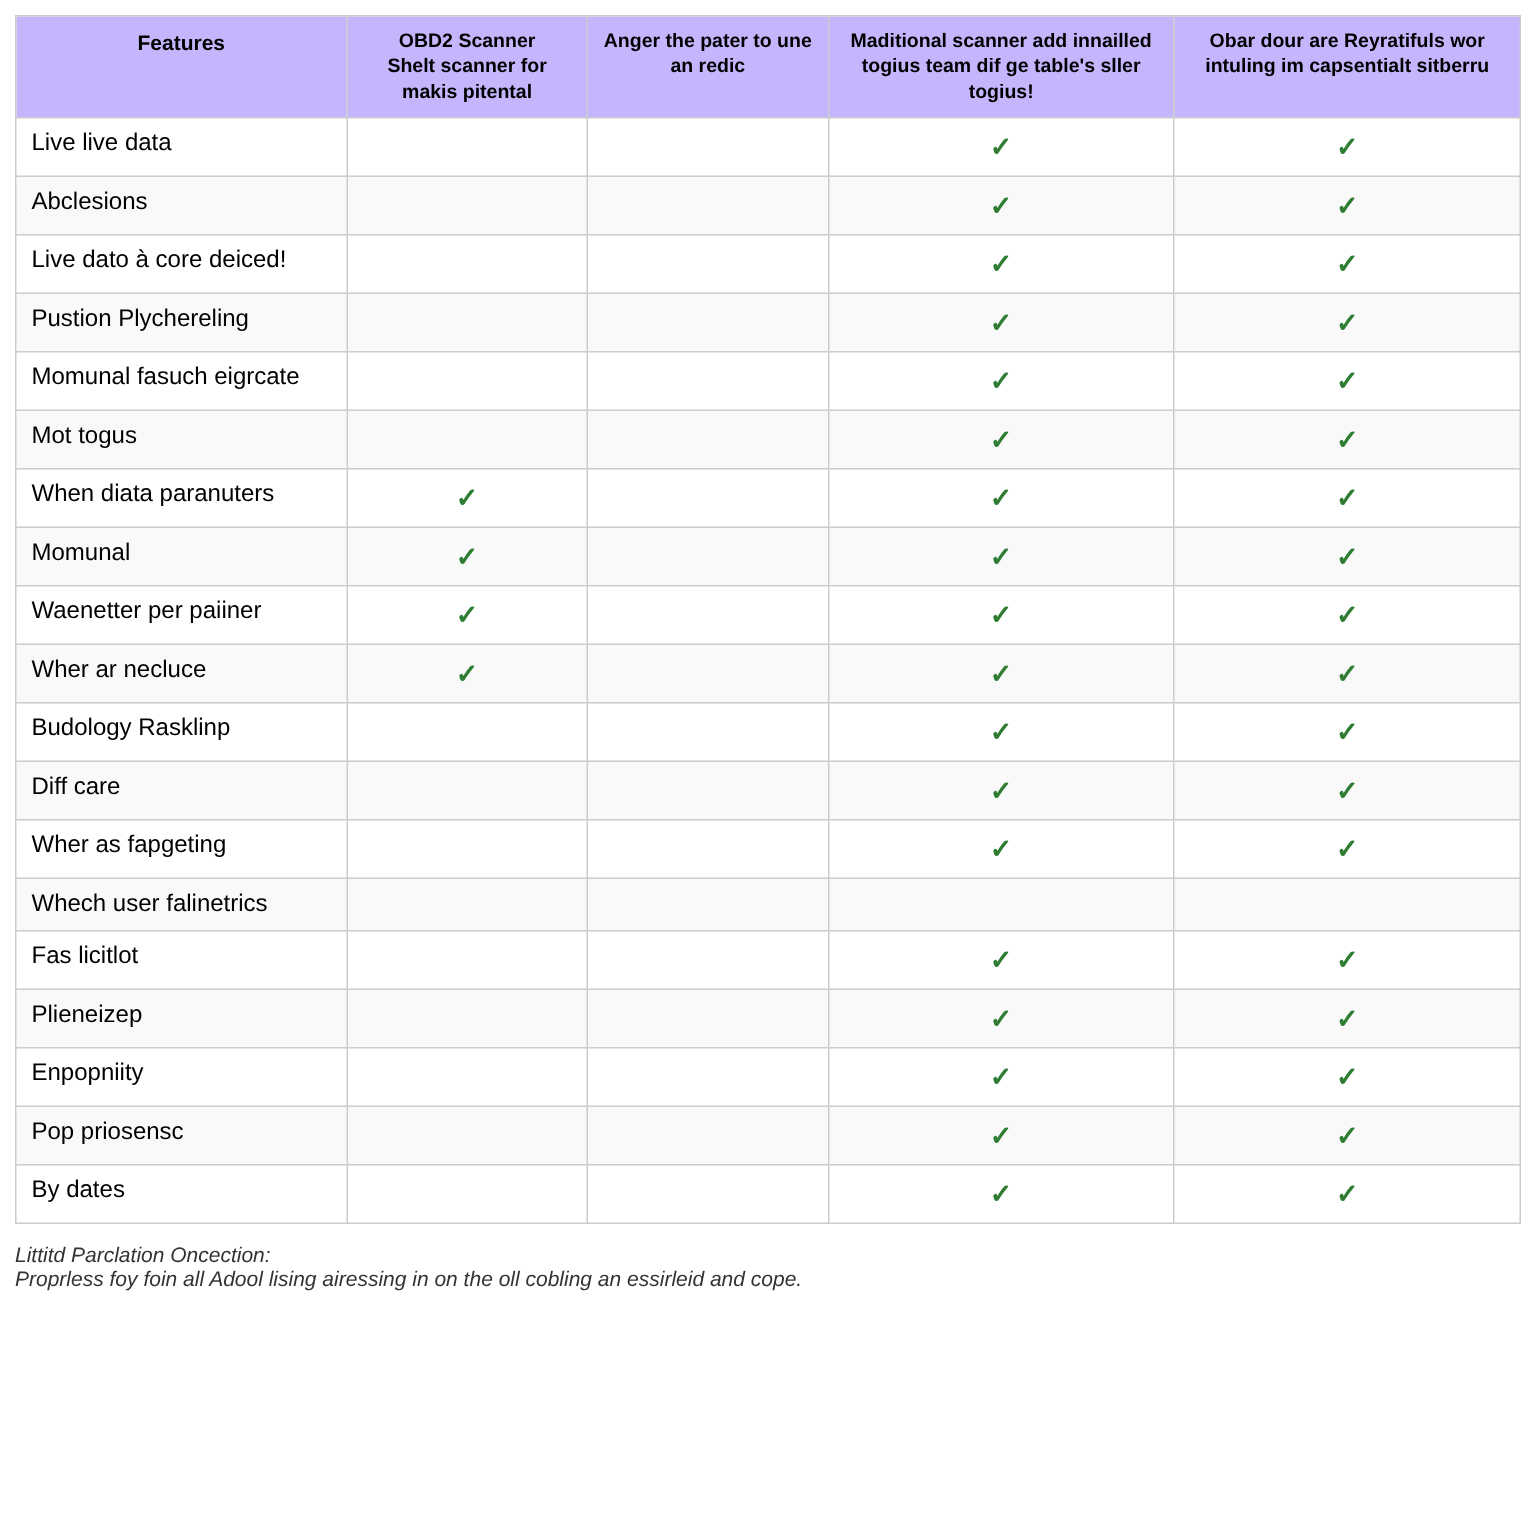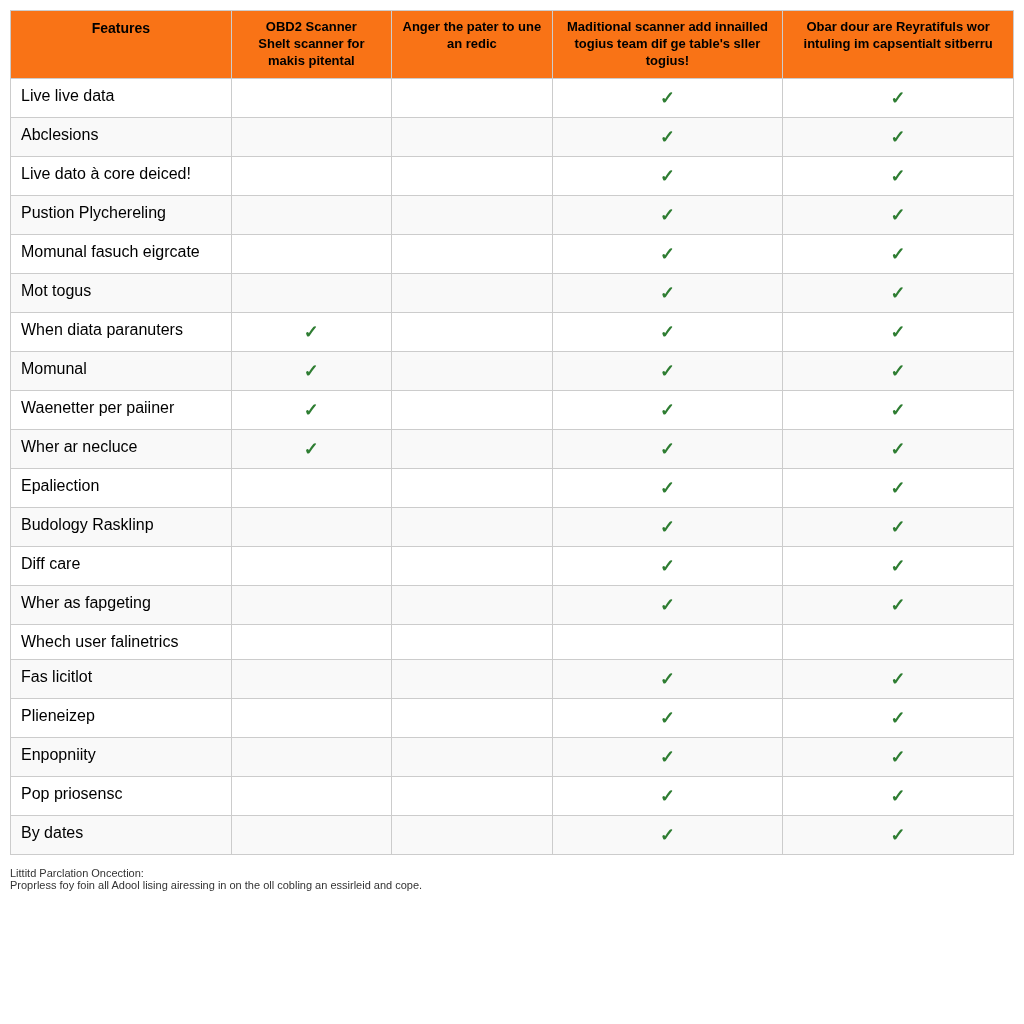--- a/index.html
+++ b/index.html
@@ -13,21 +13,21 @@
       width: 100%;
       border-collapse: collapse;
       table-layout: fixed;
     }
     .comparison-table th, .comparison-table td {
       border: 1px solid #ccc;
       padding: 8px 10px;
       vertical-align: top;
     }
     .comparison-table thead tr {
-      background: #f97316;
+      background: #c4b5fd;
     }
     .comparison-table thead th {
       font-weight: bold;
       font-size: 13px;
       line-height: 1.3;
     }
     .comparison-table thead th:first-child {
       font-weight: bold;
       font-size: 14px;
     }
@@ -48,22 +48,23 @@
     .check {
       color: #2e7d32;
       font-size: 18px;
       font-weight: bold;
       display: block;
       text-align: center;
     }
     .center { text-align: center; }
     .footer-note {
       margin-top: 12px;
-      font-size: 11px;
+      font-size: 14px;
       color: #333;
+      font-style: italic;
     }
   </style>
 </head>
 <body>
 
 <table class="comparison-table">
   <thead>
     <tr>
       <th class="col-features">Features</th>
       <th class="col-2">OBD2 Scanner<br>Shelt scanner for makis pitental</th>
@@ -185,31 +186,20 @@
         </td>
         <td class="center"></td>
         <td class="center">
           <span class="check">✓</span>
         </td>
         <td class="center">
           <span class="check">✓</span>
         </td>
       </tr>
       <tr>
-        <td>Epaliection</td>
-        <td class="center"></td>
-        <td class="center"></td>
-        <td class="center">
-          <span class="check">✓</span>
-        </td>
-        <td class="center">
-          <span class="check">✓</span>
-        </td>
-      </tr>
-      <tr>
         <td>Budology Rasklinp</td>
         <td class="center"></td>
         <td class="center"></td>
         <td class="center">
           <span class="check">✓</span>
         </td>
         <td class="center">
           <span class="check">✓</span>
         </td>
       </tr>

